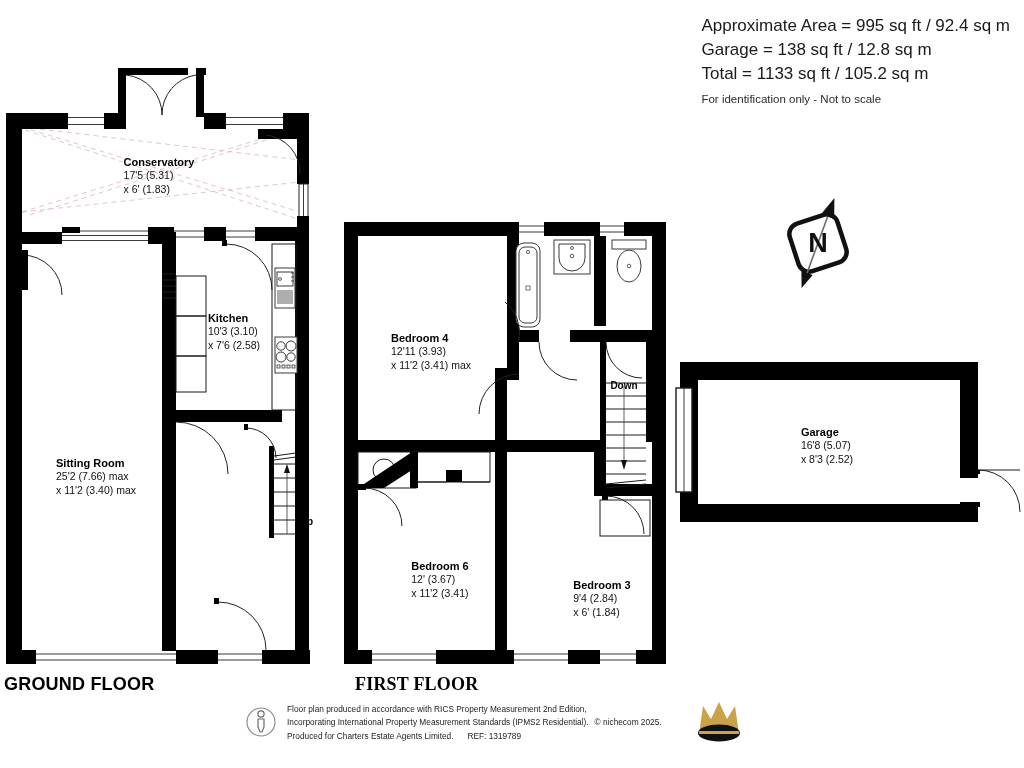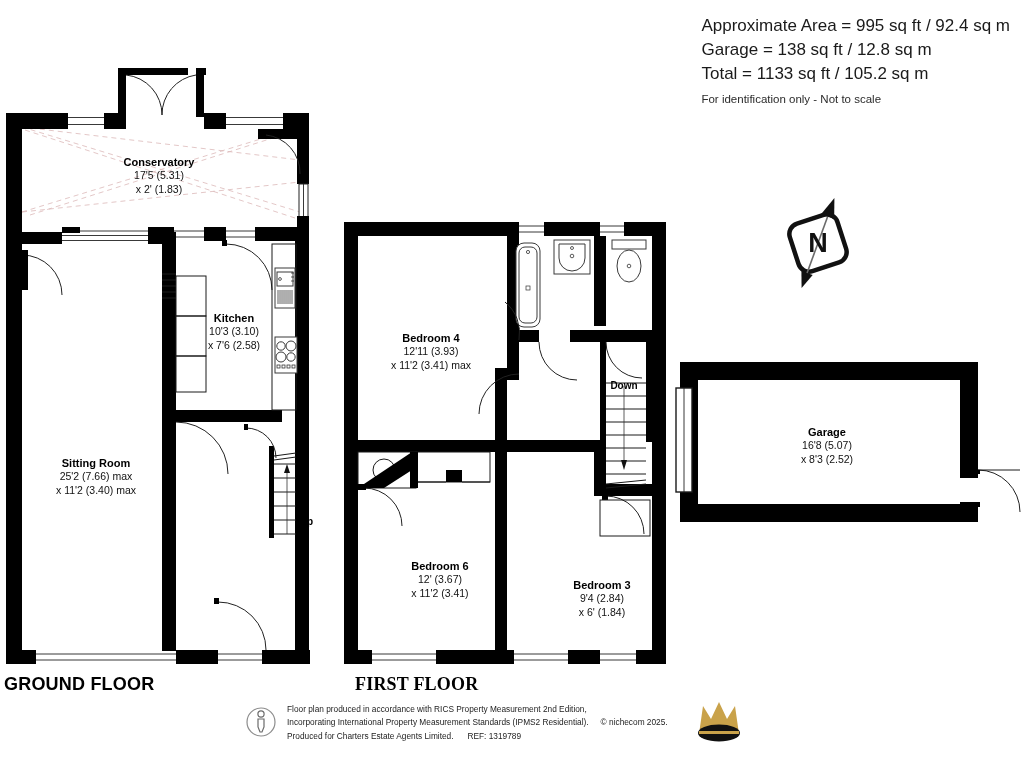--- a/index.html
+++ b/index.html
@@ -25,39 +25,39 @@
   }
 
   
   .floor-caption{
     position:absolute; font-size:18px; font-weight:bold;
     letter-spacing:.2px; color:#000;
   }
 
   
   .room-label{
-    position:absolute; text-align:center; line-height:1.30;
+    position:absolute; line-height:1.30;
     white-space:nowrap; transform:translateX(-50%);
   }
   .room-label .rl-name{font-size:11px;font-weight:bold;color:#000;}
   .room-label .rl-dim{font-size:10.5px;color:#111;}
 
   
   .stair-tag{
     position:absolute;font-size:10px;font-weight:bold;color:#000;
     transform:translateX(-50%);white-space:nowrap;
   }
 
   
   .footer{
     position:absolute; left:248px; top:703px;
     display:flex; align-items:flex-start; gap:9px;
   }
   .footer .ftext{font-size:8.3px;line-height:1.62;color:#1c1c1c;white-space:nowrap;}
-  .footer .ftext .copy{margin-left:12px;}
+  .footer .ftext .copy{margin-left:6px;}
   .footer .ftext .ref{margin-left:14px;}
 
   svg{display:block;}
   .svg-layer{position:absolute;left:0;top:0;width:1024px;height:768px;pointer-events:none;}
 </style>
 </head>
 <body>
 
 <div id="plan-root">
 
@@ -447,21 +447,21 @@
       <path d="M699,731 h40 v3 h-40 Z" fill="#c9a24a"></path>
     </g>
   </svg>
 
   <div class="floor-caption" style="left:4px;top:674px;">GROUND FLOOR</div>
   <div class="floor-caption" style="left:355px;top:674px;font-family:Liberation Serif, serif;">FIRST FLOOR</div>
 
   <div class="room-label" style="left:159px;top:155px;">
     <div class="rl-name">Conservatory</div>
     <div class="rl-dim">17'5 (5.31)</div>
-    <div class="rl-dim">x 2' (1.83)</div>
+    <div class="rl-dim">x 6' (1.83)</div>
   </div>
 
   <div class="room-label" style="left:234px;top:311px;">
     <div class="rl-name">Kitchen</div>
     <div class="rl-dim">10'3 (3.10)</div>
     <div class="rl-dim">x 7'6 (2.58)</div>
   </div>
 
   <div class="room-label" style="left:96px;top:456px;">
     <div class="rl-name">Sitting Room</div>

